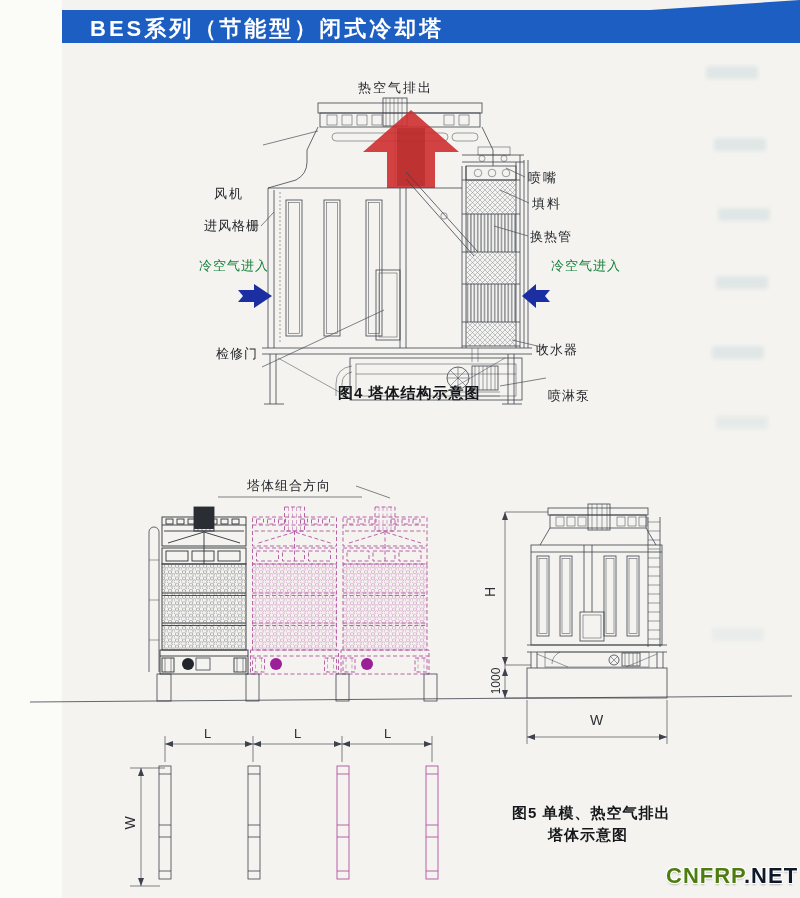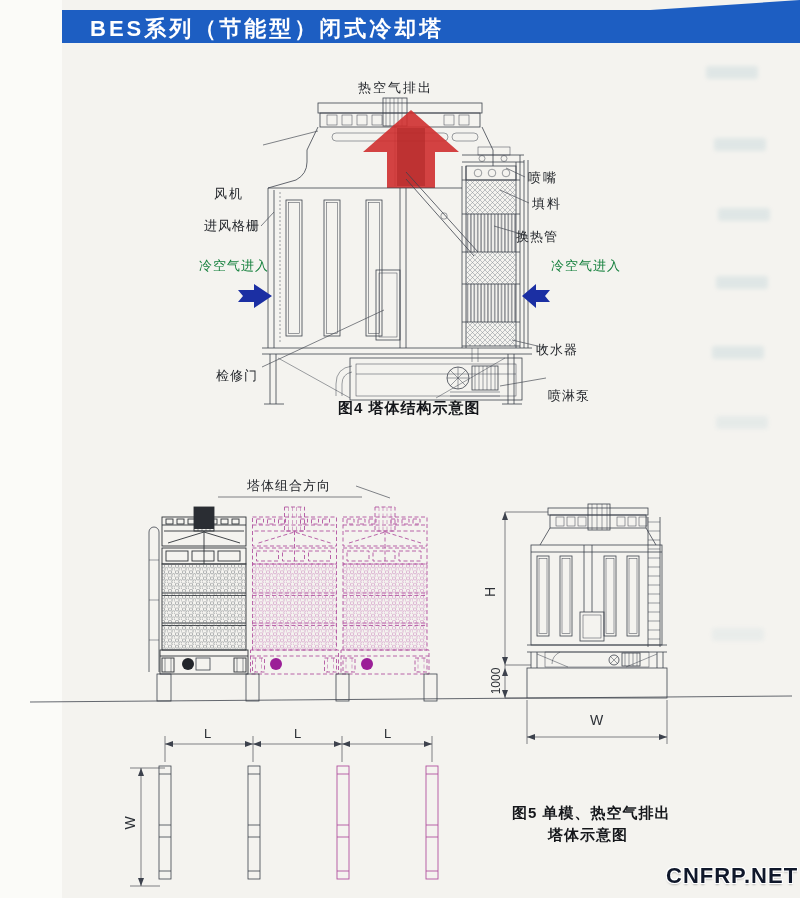--- a/index.html
+++ b/index.html
@@ -18,21 +18,21 @@
   .header-sliver{position:absolute;left:620px;top:0px;width:180px;height:12px;background:#1d5ec2;clip-path:polygon(0 100%,100% 0,100% 100%);}
   .lbl{position:absolute;font-size:13px;color:#23262b;letter-spacing:2px;white-space:nowrap;text-align:center;}
   .lbl-red{color:#15803d;}
   .cap{position:absolute;font-size:15px;font-weight:bold;color:#14161a;letter-spacing:1px;white-space:nowrap;}
   .dim{position:absolute;font-size:13px;color:#2c3036;white-space:nowrap;}
   .rot{transform:translate(-50%,-50%) rotate(-90deg);}
   .title{position:absolute;left:90px;top:14px;font-size:22px;font-weight:bold;color:#ffffff;letter-spacing:3px;white-space:nowrap;}
   .smudge{position:absolute;width:52px;height:13px;background:#6fa3b5;opacity:0.15;filter:blur(2px);border-radius:3px;}
   #watermark{position:absolute;left:666px;top:863px;font-size:22px;font-weight:bold;letter-spacing:1px;white-space:nowrap;
     text-shadow:-1px -1px 0 #fff,1px -1px 0 #fff,-1px 1px 0 #fff,1px 1px 0 #fff,0 2px 2px rgba(0,0,0,.25);}
-  #watermark .brand{color:#0f172a;}
+  #watermark .brand{color:#4d7c0f;}
   #watermark .tld{color:#0f172a;}
 </style>
 </head>
 <body>
 
 <div id="page">
   <div id="left-margin"></div>
 
   <svg id="art" viewBox="0 0 800 898">
     <defs>
@@ -300,26 +300,26 @@
   <div class="header-sliver"></div>
   <div class="header-bar"></div>
   <div class="title">BES系列（节能型）闭式冷却塔</div>
 
   <div class="lbl" style="left:358px;top:79px;">热空气排出</div>
   <div class="lbl" style="left:214px;top:137px;margin-top:48px;">风机</div>
   <div class="lbl" style="left:204px;top:217px;letter-spacing:1px;">进风格栅</div>
   <div class="lbl lbl-red" style="left:199px;top:257px;letter-spacing:1px;">冷空气进入</div>
   <div class="lbl" style="left:528px;top:169px;">喷嘴</div>
   <div class="lbl" style="left:532px;top:195px;">填料</div>
-  <div class="lbl" style="left:516px;top:228px;letter-spacing:1px;">换热管</div>
+  <div class="lbl" style="left:530px;top:228px;letter-spacing:1px;">换热管</div>
   <div class="lbl lbl-red" style="left:551px;top:257px;letter-spacing:1px;">冷空气进入</div>
   <div class="lbl" style="left:536px;top:341px;letter-spacing:1px;">收水器</div>
   <div class="lbl" style="left:548px;top:387px;letter-spacing:1px;">喷淋泵</div>
-  <div class="lbl" style="left:216px;top:367px;letter-spacing:1px;">检修门</div>
-  <div class="cap" style="left:338px;top:399px;">图4 塔体结构示意图</div>
+  <div class="lbl" style="left:216px;top:345px;letter-spacing:1px;">检修门</div>
+  <div class="cap" style="left:338px;top:384px;">图4 塔体结构示意图</div>
 
   <div class="lbl" style="left:247px;top:477px;letter-spacing:1px;">塔体组合方向</div>
   <div class="dim rot" style="left:490px;top:592px;font-size:14px;">H</div>
   <div class="dim rot" style="left:496px;top:681px;font-size:12px;">1000</div>
   <div class="dim" style="left:590px;top:712px;font-size:14px;">W</div>
   <div class="dim" style="left:204px;top:726px;">L</div>
   <div class="dim" style="left:294px;top:726px;">L</div>
   <div class="dim" style="left:384px;top:726px;">L</div>
   <div class="dim rot" style="left:130px;top:823px;font-size:14px;">W</div>
   <div class="cap" style="left:512px;top:804px;">图5 单模、热空气排出</div>

